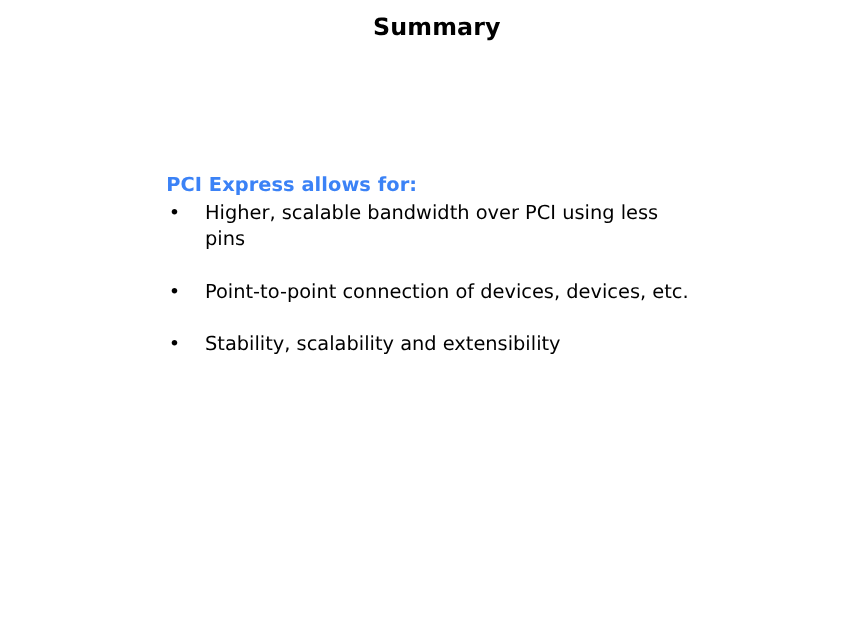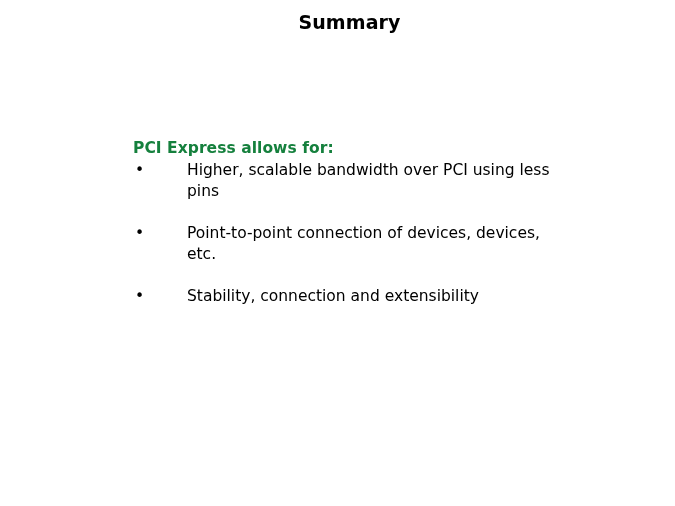--- a/index.html
+++ b/index.html
@@ -37,21 +37,21 @@
   .body-block {
     position: absolute;
     left: 133px;
     top: 138px;
     width: 430px;
   }
 
   .body-heading {
     font-size: 15.5px;
     font-weight: bold;
-    color: #15803d;
+    color: #3b82f6;
     line-height: 20px;
     margin: 0 0 2px 0;
     letter-spacing: 0.05px;
   }
 
   .bullet-list {
     list-style: none;
     margin: 0;
     padding: 0;
   }
@@ -76,21 +76,20 @@
     width: 10px;
     font-size: 15.5px;
     line-height: 21px;
     color: #000000;
     text-align: left;
   }
 
   .bullet-text {
     display: block;
     white-space: pre-line;
-    margin-left: 23px;
   }
 </style>
 </head>
 <body>
 
 <div class="slide">
 
   <div class="slide-title">Summary</div>
 
   <div class="body-block">
@@ -104,18 +103,18 @@
         <span class="bullet-text">Higher, scalable bandwidth over PCI using less pins</span>
       </li>
 
       <li class="bullet-item">
         <span class="bullet-marker">•</span>
         <span class="bullet-text">Point-to-point connection of devices, devices, etc.</span>
       </li>
 
       <li class="bullet-item">
         <span class="bullet-marker">•</span>
-        <span class="bullet-text">Stability, connection and extensibility</span>
+        <span class="bullet-text">Stability, scalability and extensibility</span>
       </li>
 
     </ul>
   </div>
 </div>
 
 </body></html>

